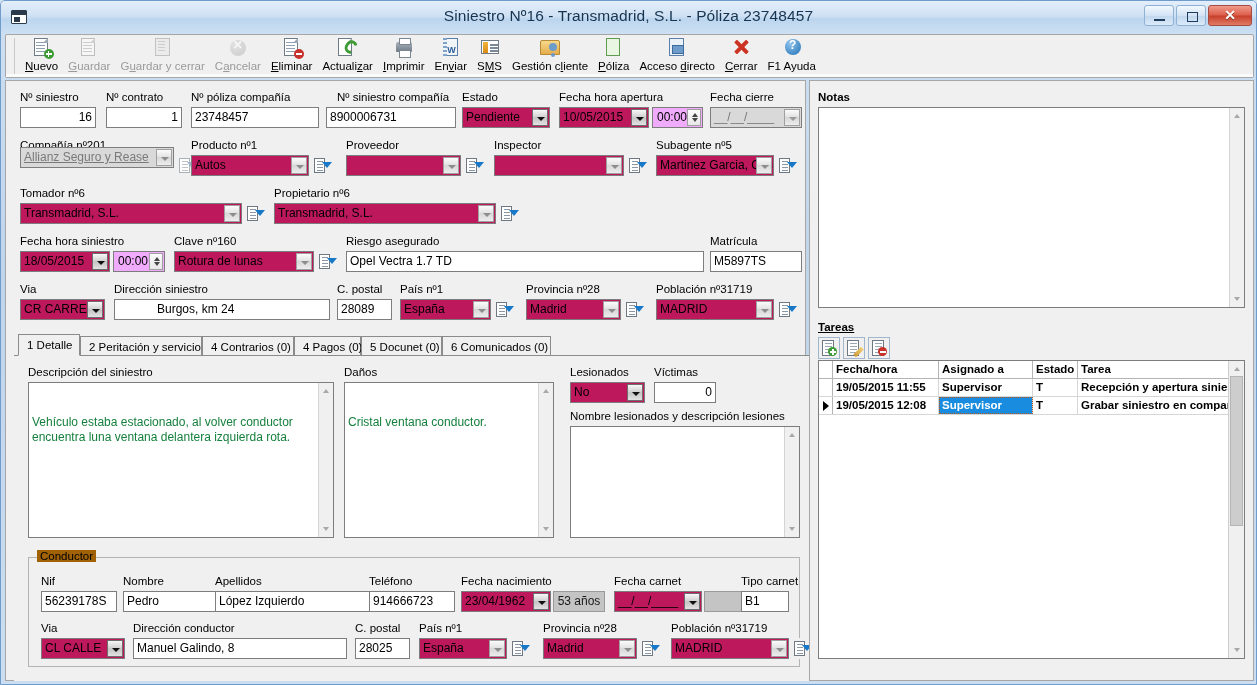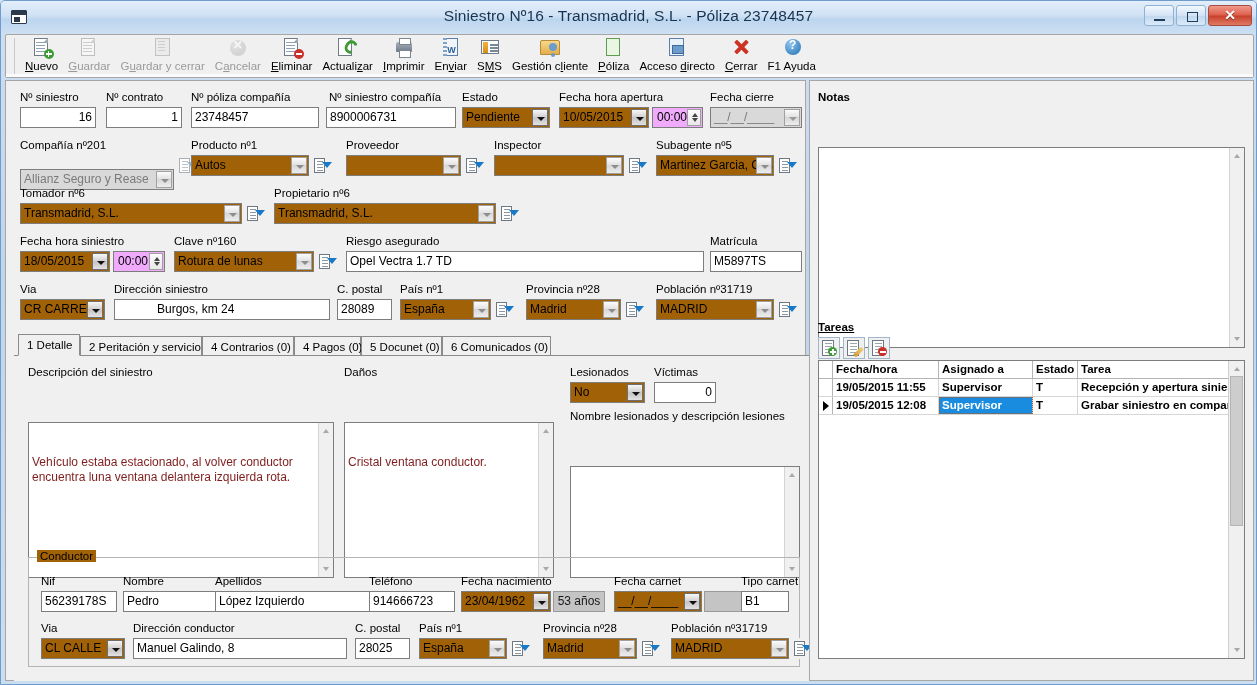--- a/index.html
+++ b/index.html
@@ -153,21 +153,21 @@
   .tf {
     position:absolute; height:21px; background:#fff; border:1px solid #7d7d7d;
     font-family:"Liberation Sans", sans-serif; font-size:12px; color:#000;
     padding:1px 3px; line-height:17px; overflow:hidden; white-space:nowrap;
   }
   .tf.num { text-align:right; }
   .tf.disabled { background:#d9d9d9; color:#6a6a6a; }
 
   
   .combo {
-    position:absolute; height:21px; background:#a16207; border:1px solid #7d7d7d;
+    position:absolute; height:21px; background:#be185d; border:1px solid #7d7d7d;
     font-size:12px; line-height:19px; padding-left:3px; overflow:hidden; white-space:nowrap;
   }
   .combo .arrow {
     position:absolute; right:1px; top:1px; width:16px; height:17px;
     background:linear-gradient(to bottom,#fbfbfb,#e3e3e3 45%,#d7d7d7 50%,#ededed);
     border:1px solid #a0a0a0;
   }
   .combo .arrow::after {
     content:""; position:absolute; left:4px; top:7px;
     border-width:4px 4px 0 4px; border-style:solid; border-color:#4a4a4a transparent transparent transparent;
@@ -218,22 +218,22 @@
     border-width:0 3px 4px 3px; border-style:solid; border-color:transparent transparent #444 transparent;
   }
   .spin .ud::after {
     content:""; position:absolute; left:4px; bottom:3px;
     border-width:4px 3px 0 3px; border-style:solid; border-color:#444 transparent transparent transparent;
   }
 
   
   .ta {
     position:absolute; background:#fff; border:1px solid #7d7d7d;
-    font-size:12px; color:#7f1d1d; padding:2px 3px; line-height:15px;
-    overflow:hidden; white-space:pre-wrap;margin-top:40px;
+    font-size:12px; color:#15803d; padding:2px 3px; line-height:15px;
+    overflow:hidden; white-space:pre-wrap;
   }
   .ta-sb {
     position:absolute; width:15px; background:#f0f0f0; border-left:1px solid #d4d4d4;
     top:0; bottom:0; right:0;
   }
   .sb-up, .sb-dn { position:absolute; left:0; right:0; height:15px; }
   .sb-up { top:0; }
   .sb-dn { bottom:0; }
   .sb-up::after {
     content:""; position:absolute; left:4px; top:6px;
@@ -422,21 +422,21 @@
 
     <div class="lbl" style="left:14px; top:10px;">Nº siniestro</div>
     <div class="tf num" style="left:14px; top:26px; width:76px;">16</div>
 
     <div class="lbl" style="left:100px; top:10px;">Nº contrato</div>
     <div class="tf num" style="left:100px; top:26px; width:76px;">1</div>
 
     <div class="lbl" style="left:185px; top:10px;">Nº póliza compañía</div>
     <div class="tf" style="left:185px; top:26px; width:128px;">23748457</div>
 
-    <div class="lbl" style="left:312px; top:10px;padding-left:11px;">Nº siniestro compañía</div>
+    <div class="lbl" style="left:320px; top:10px;padding-left:11px;">Nº siniestro compañía</div>
     <div class="tf" style="left:320px; top:26px; width:130px;">8900006731</div>
 
     <div class="lbl" style="left:456px; top:10px;">Estado</div>
     <div class="combo dark" style="left:456px; top:26px; width:88px;">
       <span>Pendiente</span>
       <span class="arrow"></span>
     </div>
 
     <div class="lbl" style="left:553px; top:10px;">Fecha hora apertura</div>
     <div class="combo dark" style="left:553px; top:26px; width:90px;">
@@ -448,21 +448,21 @@
       <span class="ud"></span>
     </div>
 
     <div class="lbl" style="left:704px; top:10px;">Fecha cierre</div>
     <div class="combo disabled" style="left:704px; top:26px; width:92px;">
       <span>__/__/____</span>
       <span class="arrow"></span>
     </div>
 
     <div class="lbl" style="left:14px; top:58px;">Compañía nº201</div>
-    <div class="combo disabled grayarrow" style="left:14px; top:88px; width:154px;">
+    <div class="combo disabled grayarrow" style="left:14px; top:66px; width:154px;text-decoration:underline;">
       <span>Allianz Seguro y Rease</span>
       <span class="arrow"></span>
     </div>
     <div class="lookup gray" style="left:170px; top:74px;">
       <span class="sheet"></span>
       <span class="bluearrow"></span>
     </div>
 
     <div class="lbl" style="left:185px; top:58px;">Producto nº1</div>
     <div class="combo grayarrow" style="left:185px; top:74px; width:118px;">

